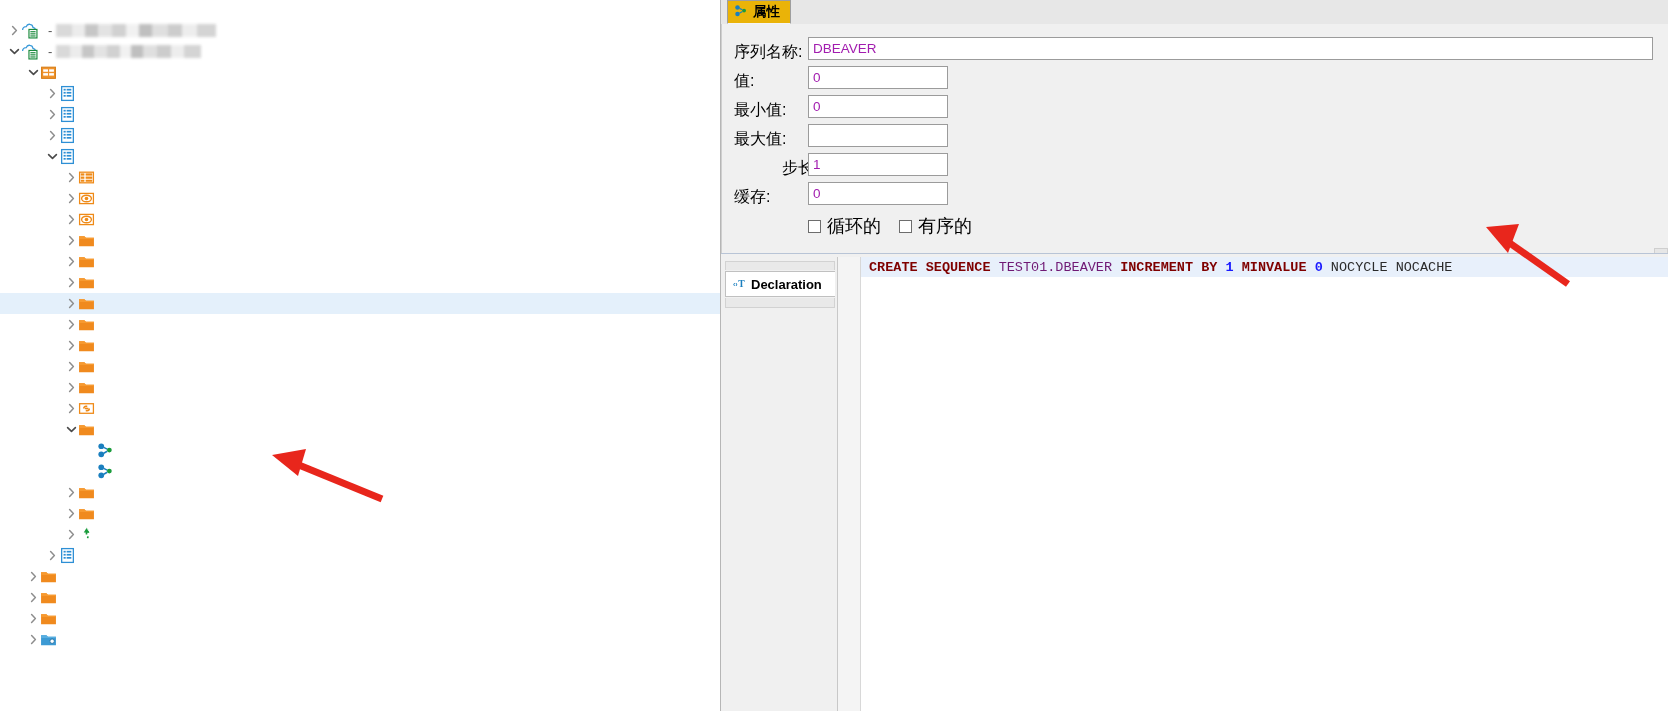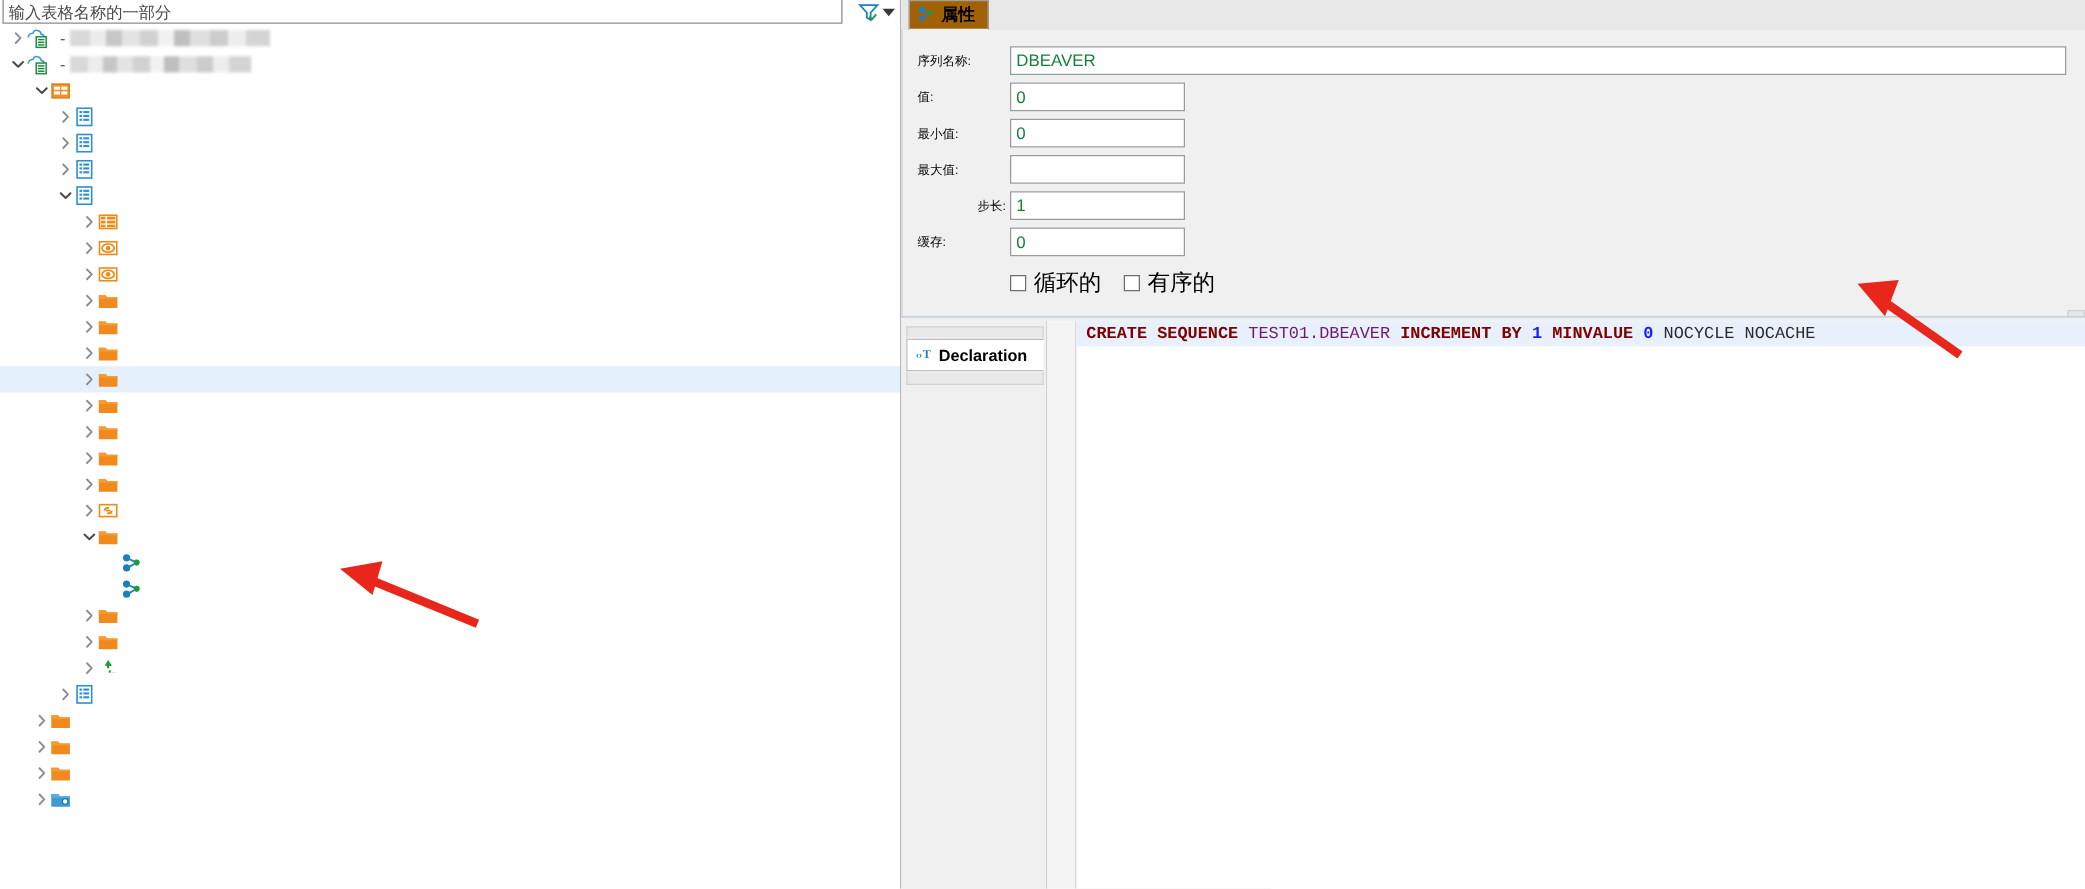--- a/index.html
+++ b/index.html
@@ -84,37 +84,37 @@
   .right-pane{
     position:absolute;left:721px;top:0;width:947px;height:711px;
     background:#f0f0f0;
   }
   .tabstrip{
     position:absolute;left:0;top:0;width:947px;height:24px;
     background:#e7e7e7;border-bottom:1px solid #9e9e9e;
   }
   .tab-active{
     position:absolute;left:6px;top:0;height:24px;
-    background:#a16207;border:1px solid #9e9e9e;border-bottom:1px solid #f4f4f4;
+    background:#eab308;border:1px solid #9e9e9e;border-bottom:1px solid #f4f4f4;
     padding:0 10px 0 6px;display:flex;align-items:center;gap:5px;
     font-size:13.5px;font-weight:bold;color:#000;
     box-sizing:border-box;
   }
   .props-area{
     position:absolute;left:0;top:24px;width:947px;height:229px;
     background:#f0f0f0;border-left:1px solid #cfcfcf;
   }
   .form-lbl{
-    position:absolute;font-size:10px;color:#000;text-align:right;
+    position:absolute;font-size:16px;color:#000;text-align:right;
   }
   .tin{
     position:absolute;height:23px;box-sizing:border-box;
     border:1px solid #9b9b9b;background:#ffffff;
     font-family:"Liberation Sans","DejaVu Sans",sans-serif;
-    font-size:13.5px;color:#15803d;padding:1px 4px;outline:none;
+    font-size:13.5px;color:#a21caf;padding:1px 4px;outline:none;
   }
   .cbrow{position:absolute;left:810px;top:214px;display:flex;align-items:center;gap:6px;}
   .cbx{
     width:13px;height:13px;border:1px solid #6d6d6d;background:#fff;
     box-sizing:border-box;cursor:pointer;
   }
   .cblbl{font-size:18px;color:#000;margin-right:12px;}
 
   
   .decl-wrap{
@@ -175,30 +175,20 @@
   
   .annot{position:absolute;left:0;top:0;width:1668px;height:711px;pointer-events:none;}
 </style>
 </head>
 <body>
 
 <div class="app">
 
   <div class="left-pane">
 
-    <div class="filter-bar">
-      <input class="filter-input" type="text" placeholder="输入表格名称的一部分" style="">
-      <span class="filter-icon">
-        <svg width="18" height="18" viewBox="0 0 18 18">
-          <path d="M2 3 H16 L10.5 9.2 V15 L7.5 13.2 V9.2 Z" fill="none" stroke="#1a7fbf" stroke-width="1.4"></path>
-          <path d="M9.5 12.5 l2 2 l3.5 -4" fill="none" stroke="#1a9c3c" stroke-width="1.4"></path>
-        </svg>
-      </span>
-      <span class="filter-caret"></span>
-    </div>
 
     <div class="tree" id="tree">
         <div class="row">
           <span style="display: inline-block; flex: 0 0 8px; height: 21px;"></span>
           <span class="arrow">
             <svg width="9" height="11" viewBox="0 0 9 11">
               <path d="M2.6 1.6 L6.4 5.5 L2.6 9.4" fill="none" stroke="#8d8d8d" stroke-width="1.5" stroke-linecap="round" stroke-linejoin="round"></path>
             </svg>
           </span>
           <span class="ico">

